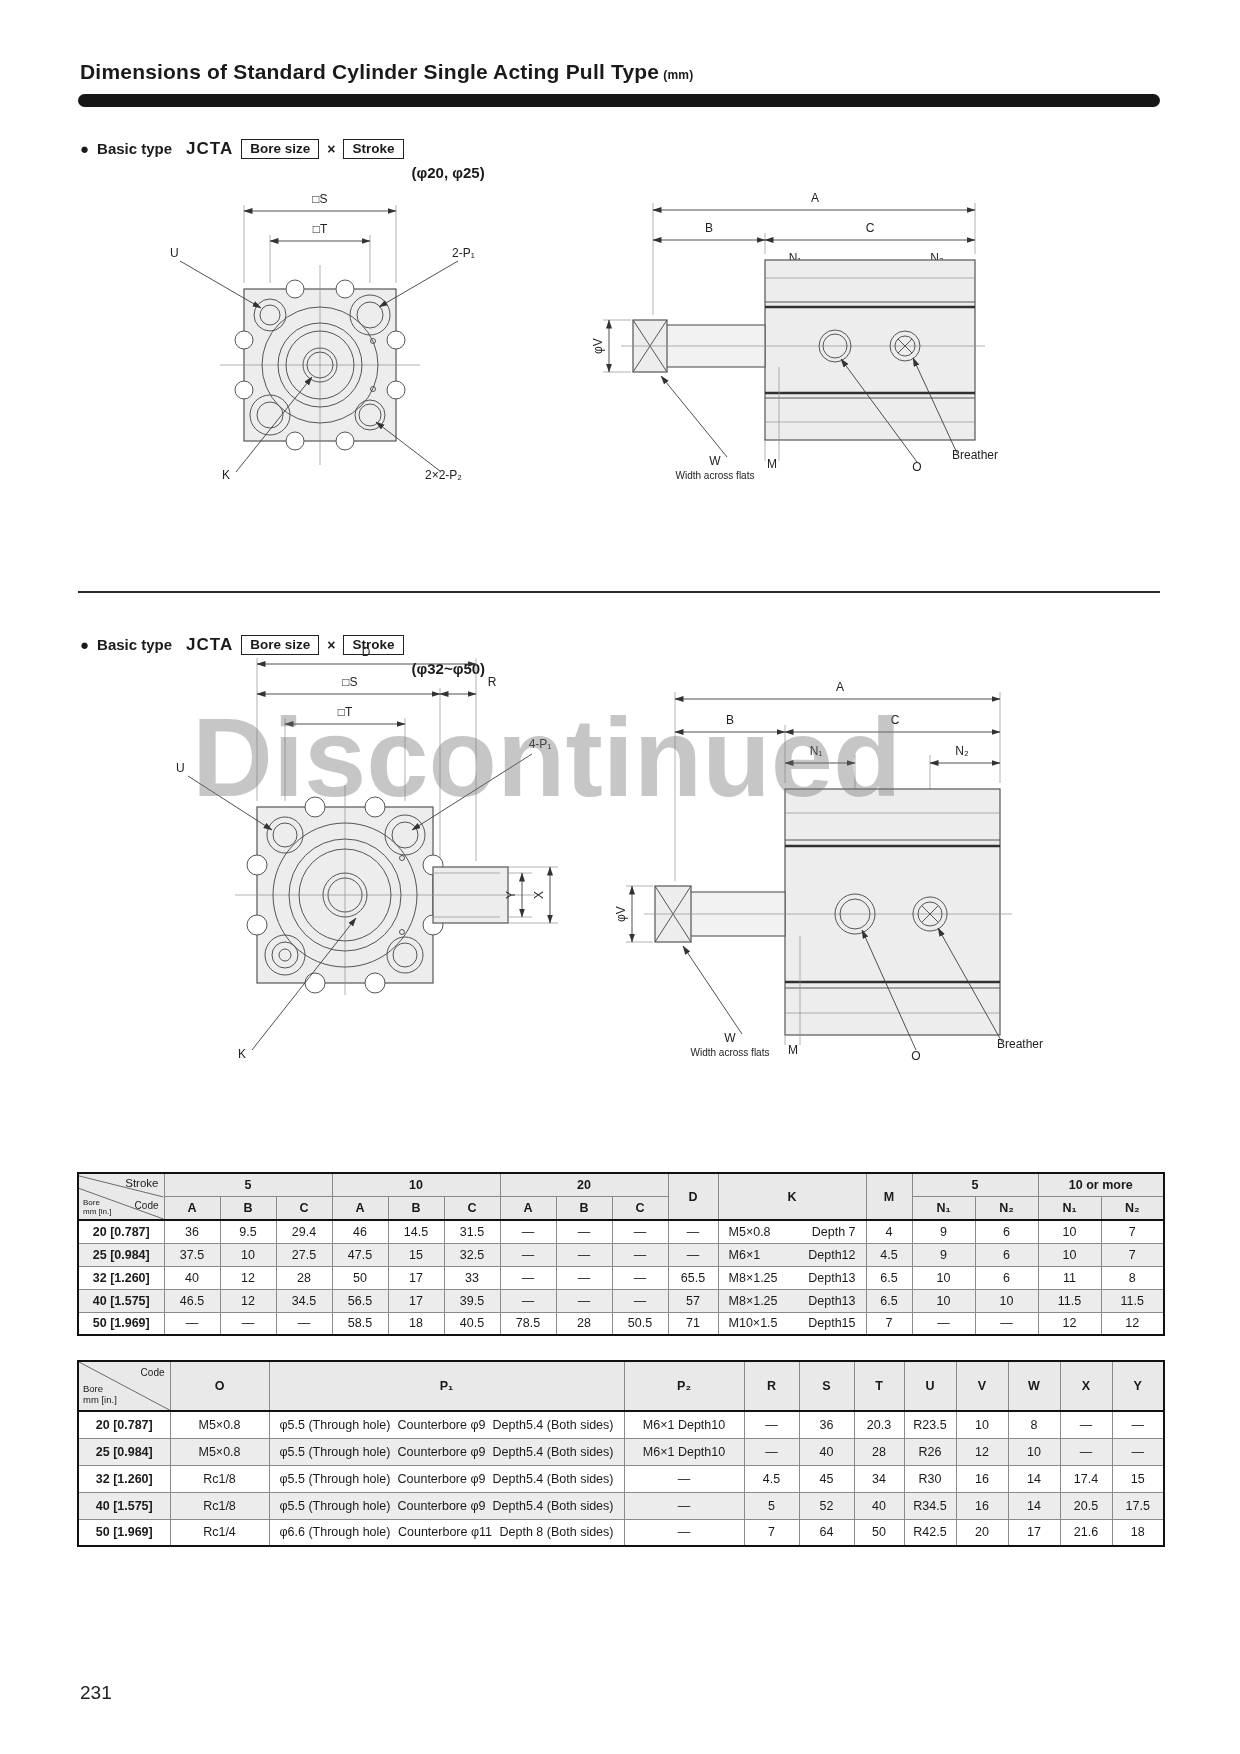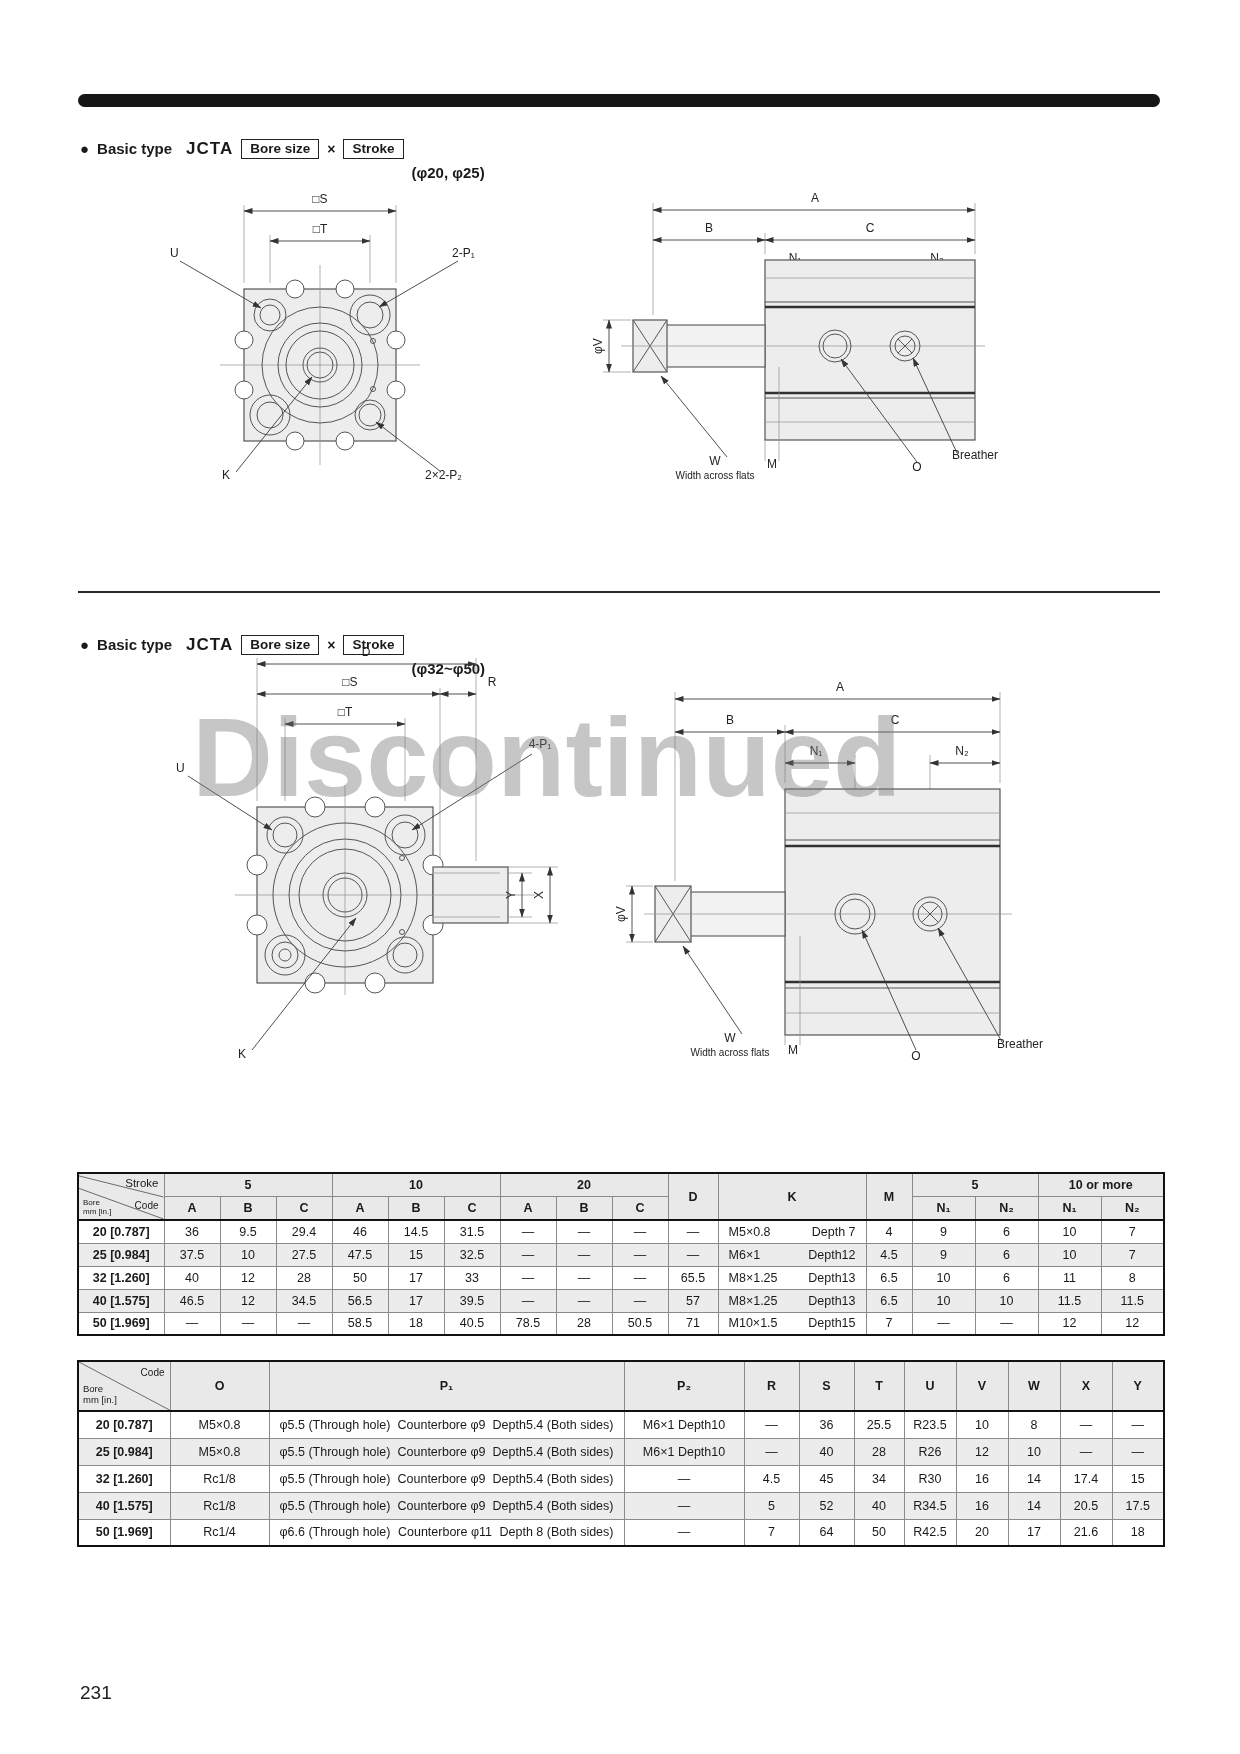--- a/index.html
+++ b/index.html
@@ -67,20 +67,23 @@
     <defs>
       <marker id="arrE" markerWidth="9" markerHeight="7" refX="8.5" refY="3" orient="auto" markerUnits="userSpaceOnUse">
           <path d="M0,0L9,3L0,6Z" fill="#333"></path>
         </marker>
       <marker id="arrS" markerWidth="9" markerHeight="7" refX="0.5" refY="3" orient="auto" markerUnits="userSpaceOnUse">
           <path d="M9,0L0,3L9,6Z" fill="#333"></path>
         </marker>
     </defs>
   </svg>
 
+  <div class="title">
+    <span>Dimensions of Standard Cylinder Single Acting Pull Type</span><span class="unit">(mm)</span>
+  </div>
   <div class="rule"></div>
 
   <div class="sechead" style="top:116px">
     <span class="bullet">●</span>
     <span class="lab">Basic type</span>
     <span class="model">JCTA</span>
     <span class="box">Bore size</span>
     <span class="times">×</span>
     <span class="box">Stroke</span>
     <span class="range">(φ20, φ25)</span>
@@ -551,21 +554,21 @@
           <td>
             <div class="cellflex">
               <span>φ5.5 (Through hole)</span>
               <span>Counterbore φ9</span>
               <span>Depth5.4 (Both sides)</span>
             </div>
           </td>
           <td>M6×1 Depth10</td>
           <td>—</td>
           <td>36</td>
-          <td>25.5</td>
+          <td>20.3</td>
           <td>R23.5</td>
           <td>10</td>
           <td>8</td>
           <td>—</td>
           <td>—</td>
         </tr>
         <tr>
           <td class="bore">25 [0.984]</td>
           <td>M5×0.8</td>
           <td>

